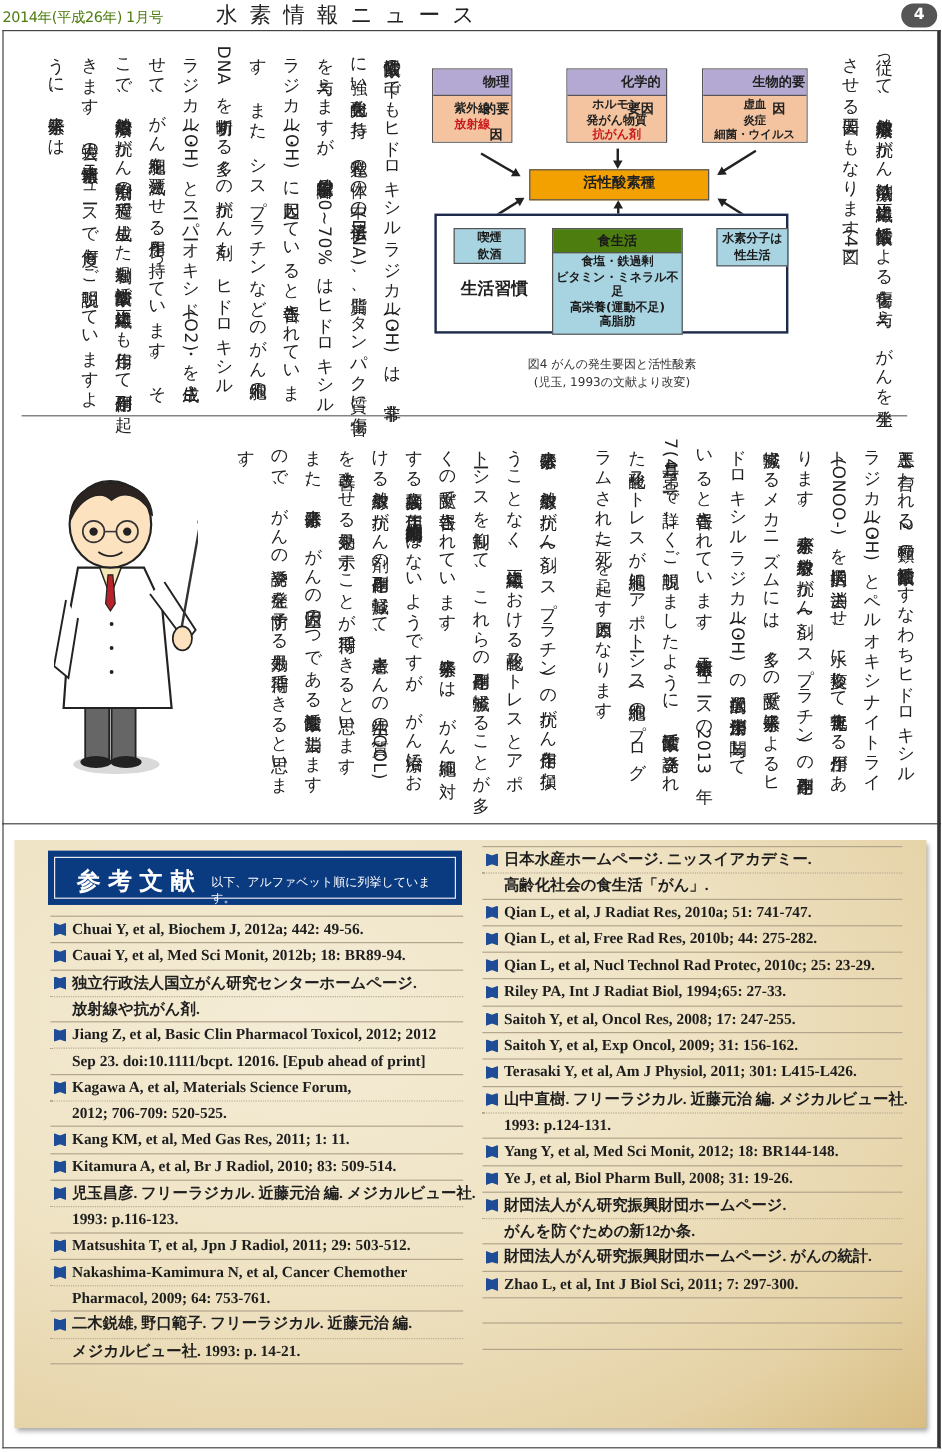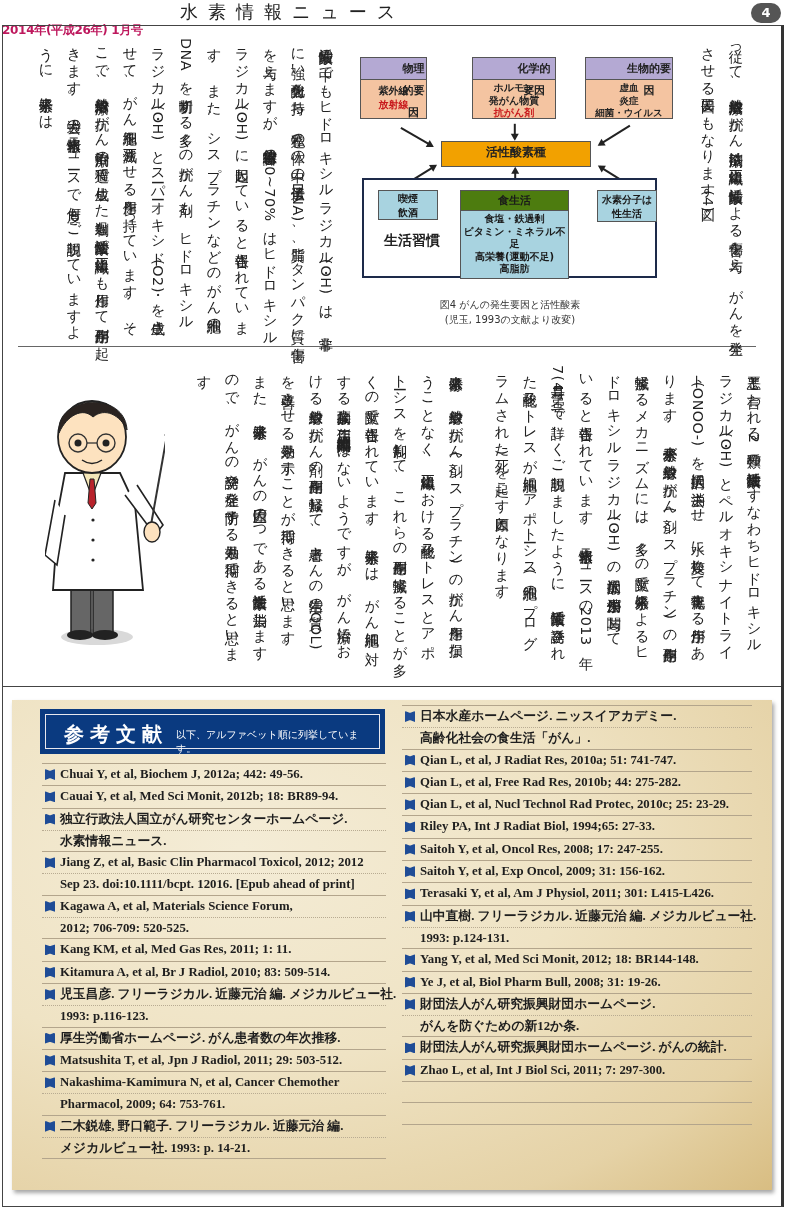--- a/index.html
+++ b/index.html
@@ -1,21 +1,21 @@
 <!DOCTYPE html>
 <html><head>
 <meta charset="utf-8">
 <style>
   * { box-sizing: border-box; margin: 0; padding: 0; }
   html, body { width: 785px; height: 1210px; background: #ffffff; overflow: hidden; }
   body { font-family: "DejaVu Sans", "Liberation Sans", sans-serif; color: #1a1a1a; position: relative; }
 
   
   .header { position: absolute; left: 0; top: 0; width: 785px; height: 26px; }
-  .hdr-date { position: absolute; left: 2px; top: 6px; font-size: 12px; font-weight: bold; letter-spacing: -0.3px; color: #be185d; margin-top: 16px; }
+  .hdr-date { position: absolute; left: 2px; top: 6px; font-size: 12px; font-weight: normal; letter-spacing: -0.3px; color: #4d7c0f; }
   .hdr-title { position: absolute; left: 180px; top: 0px; font-size: 18px; letter-spacing: 10px; color: #222; font-family: "DejaVu Serif", serif; }
   .hdr-page { position: absolute; right: 4px; top: 3px; width: 30px; height: 20px; background: #555; color: #fff; border-radius: 10px; font-size: 13px; font-weight: bold; text-align: center; line-height: 20px; }
 
   
   .frame-top { position: absolute; left: 2px; top: 25px; width: 782px; height: 662px; border: 1.5px solid #444; border-right: 3px solid #333; }
   .frame-bottom { position: absolute; left: 2px; top: 686px; width: 782px; height: 521px; border: 1.5px solid #444; border-right: 3px solid #333; border-top: none; }
   .rule-mid { position: absolute; left: 18px; top: 346px; width: 738px; height: 1px; background: #666; }
 
   
   .vtext { position: absolute; writing-mode: vertical-rl; font-size: 14.3px; line-height: 28px; letter-spacing: 0.5px; color: #222; font-family: "DejaVu Sans", sans-serif; }
@@ -189,42 +189,39 @@
   <div class="ref-col left" id="ref-left">
     <div class="ref-top-rule"></div>
   <div class="ref-item">
         <div class="ref-line first">Chuai Y, et al, Biochem J, 2012a; 442: 49-56.</div>
       </div>
       <div class="ref-item">
         <div class="ref-line first">Cauai Y, et al, Med Sci Monit, 2012b; 18: BR89-94.</div>
       </div>
       <div class="ref-item">
         <div class="ref-line first">独立行政法人国立がん研究センターホームページ.</div>
-        <div class="ref-line">水素情報ニュース.</div>
+        <div class="ref-line">放射線や抗がん剤.</div>
       </div>
       <div class="ref-item">
         <div class="ref-line first">Jiang Z, et al, Basic Clin Pharmacol Toxicol, 2012; 2012</div>
         <div class="ref-line">Sep 23. doi:10.1111/bcpt. 12016. [Epub ahead of print]</div>
       </div>
       <div class="ref-item">
         <div class="ref-line first">Kagawa A, et al, Materials Science Forum,</div>
         <div class="ref-line">2012; 706-709: 520-525.</div>
       </div>
       <div class="ref-item">
         <div class="ref-line first">Kang KM, et al, Med Gas Res, 2011; 1: 11.</div>
       </div>
       <div class="ref-item">
         <div class="ref-line first">Kitamura A, et al, Br J Radiol, 2010; 83: 509-514.</div>
       </div>
       <div class="ref-item">
         <div class="ref-line first">児玉昌彦. フリーラジカル. 近藤元治 編. メジカルビュー社.</div>
         <div class="ref-line">1993: p.116-123.</div>
-      </div>
-      <div class="ref-item">
-        <div class="ref-line first">厚生労働省ホームページ. がん患者数の年次推移.</div>
       </div>
       <div class="ref-item">
         <div class="ref-line first">Matsushita T, et al, Jpn J Radiol, 2011; 29: 503-512.</div>
       </div>
       <div class="ref-item">
         <div class="ref-line first">Nakashima-Kamimura N, et al, Cancer Chemother</div>
         <div class="ref-line">Pharmacol, 2009; 64: 753-761.</div>
       </div>
       <div class="ref-item">
         <div class="ref-line first">二木鋭雄, 野口範子. フリーラジカル. 近藤元治 編.</div>

